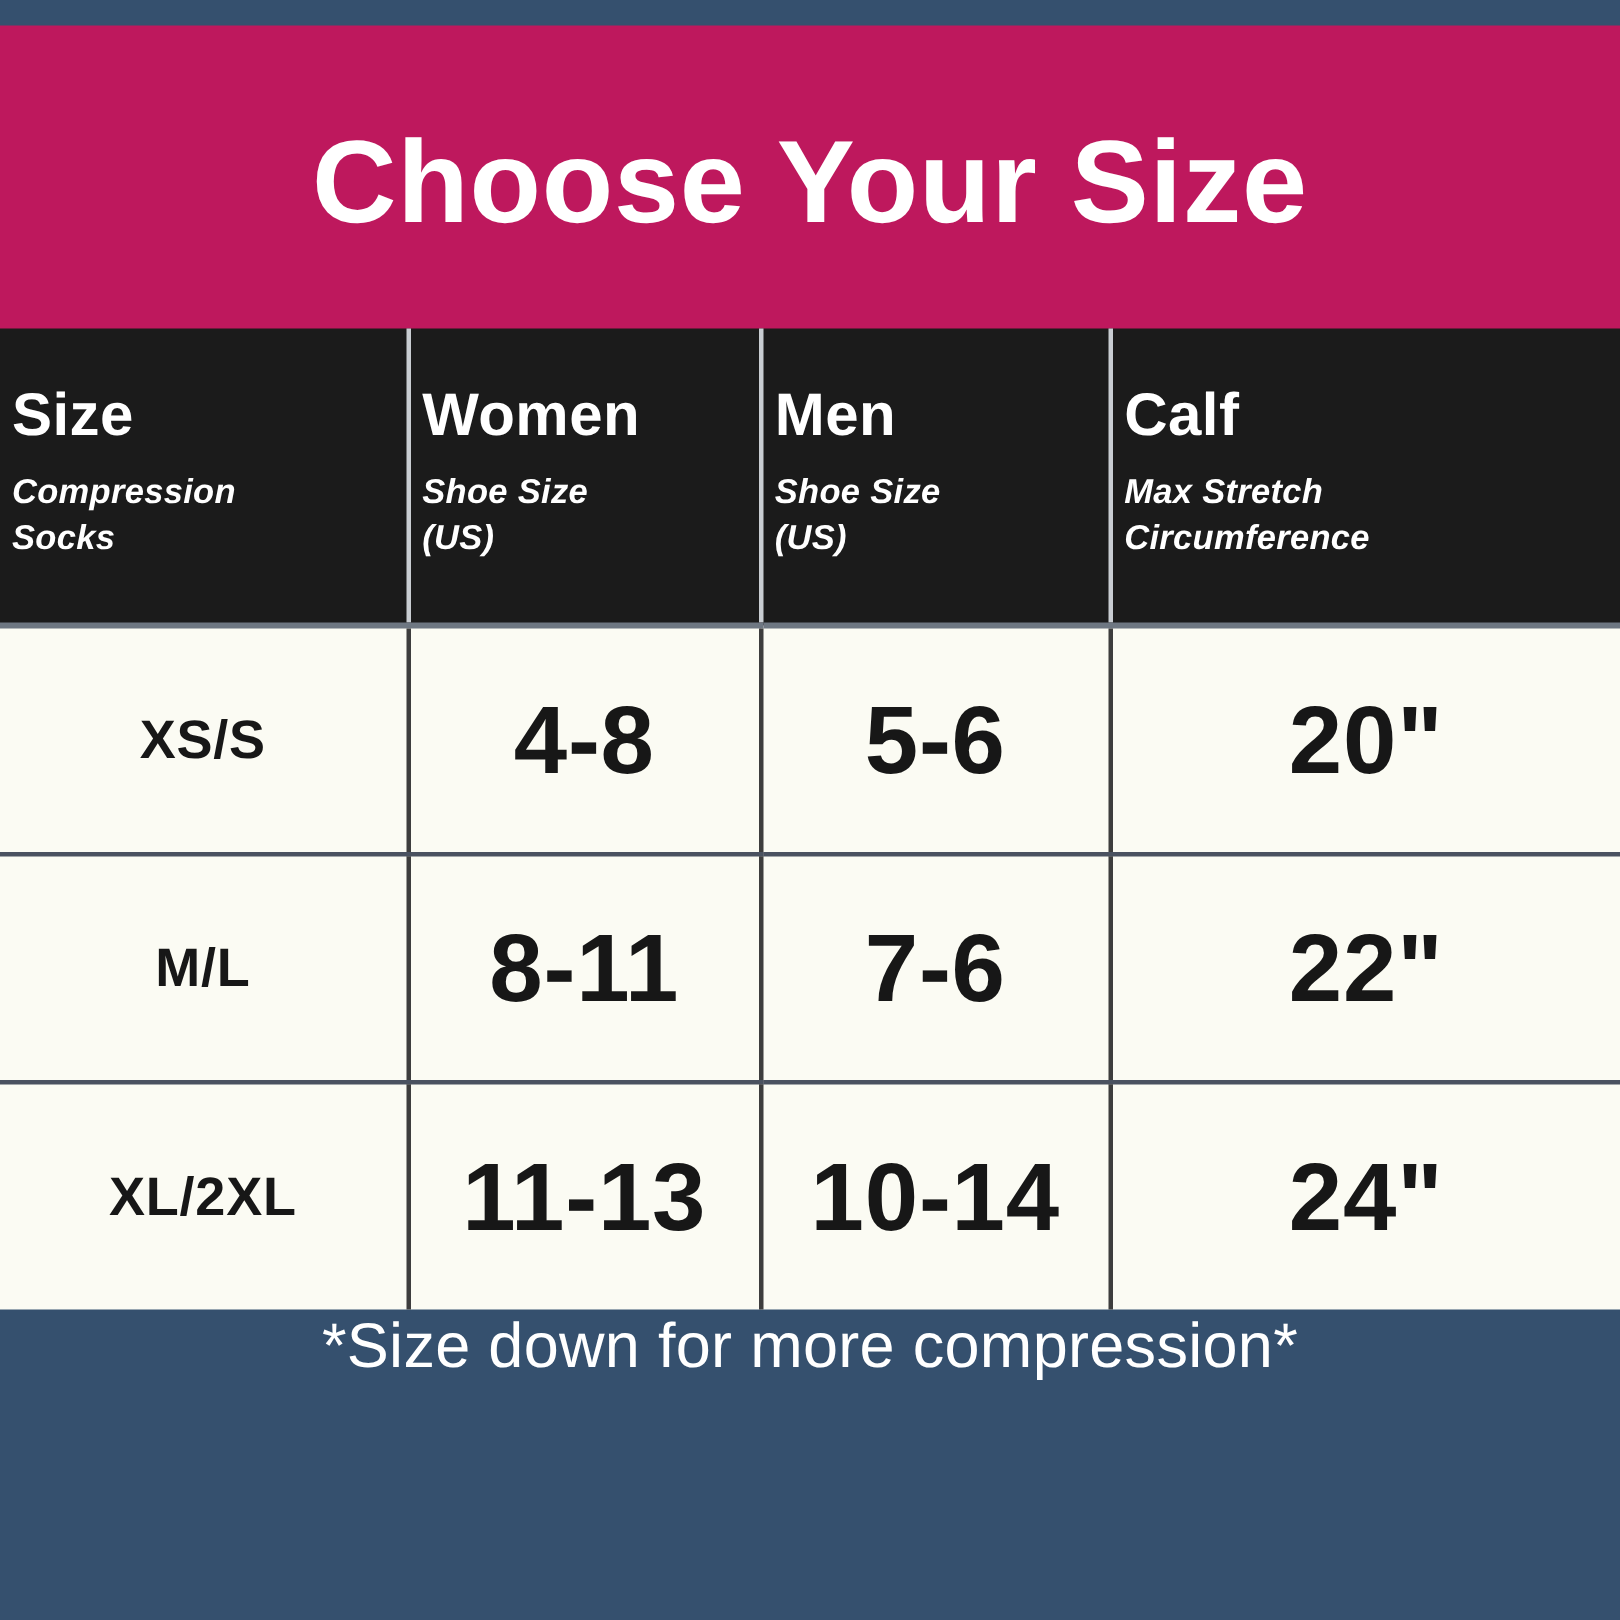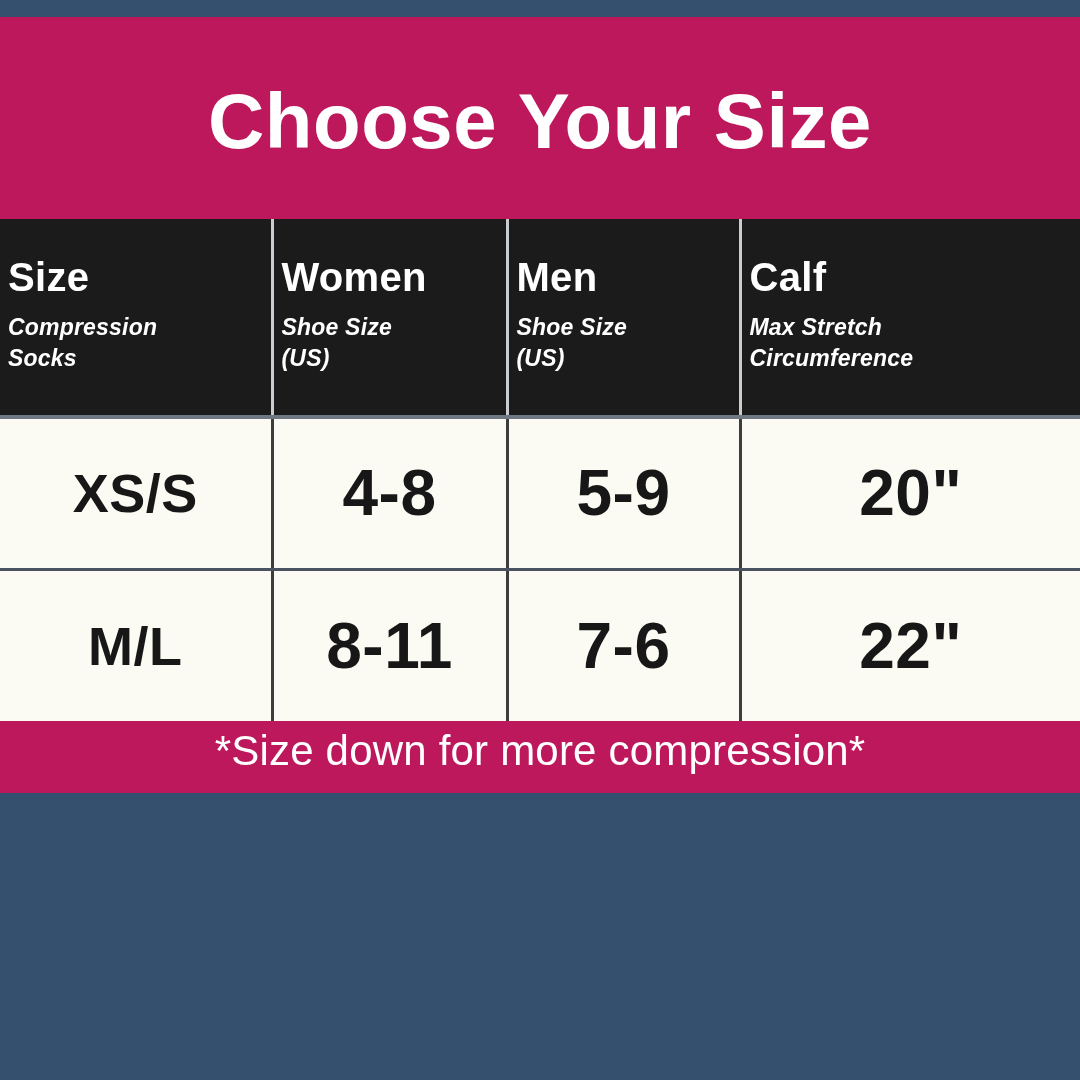--- a/index.html
+++ b/index.html
@@ -103,21 +103,21 @@
     border-bottom: 3px solid #4A5260;
     padding: 0 6px;
   }
   tbody td:last-child {
     border-right: none;
   }
   tbody tr:last-child td {
     border-bottom: none;
   }
   td.size-col {
-    font-size: 54px;
+    font-size: 36px;
   }
 
   
   .footnote-area {
     flex: 1 1 auto;
     display: flex;
     align-items: center;
     justify-content: center;
   }
   .footnote {
@@ -167,29 +167,35 @@
           <span class="th-main">Calf</span>
           <span class="th-sub">Max Stretch</span>
           <span class="th-sub">Circumference</span>
         </th>
       </tr>
     </thead>
     <tbody>
       <tr>
         <td class="size-col">XS/S</td>
         <td>4-8</td>
-        <td>5-9</td>
+        <td>5-6</td>
         <td>20"</td>
       </tr>
       <tr>
         <td class="size-col">M/L</td>
         <td>8-11</td>
         <td>7-6</td>
         <td>22"</td>
       </tr>
+      <tr>
+        <td class="size-col">XL/2XL</td>
+        <td>11-13</td>
+        <td>10-14</td>
+        <td>24"</td>
+      </tr>
     </tbody>
   </table>
 
   <div class="footnote-area">
     <p class="footnote">*Size down for more compression*</p>
   </div>
 
 </div>
 
 </body></html>

